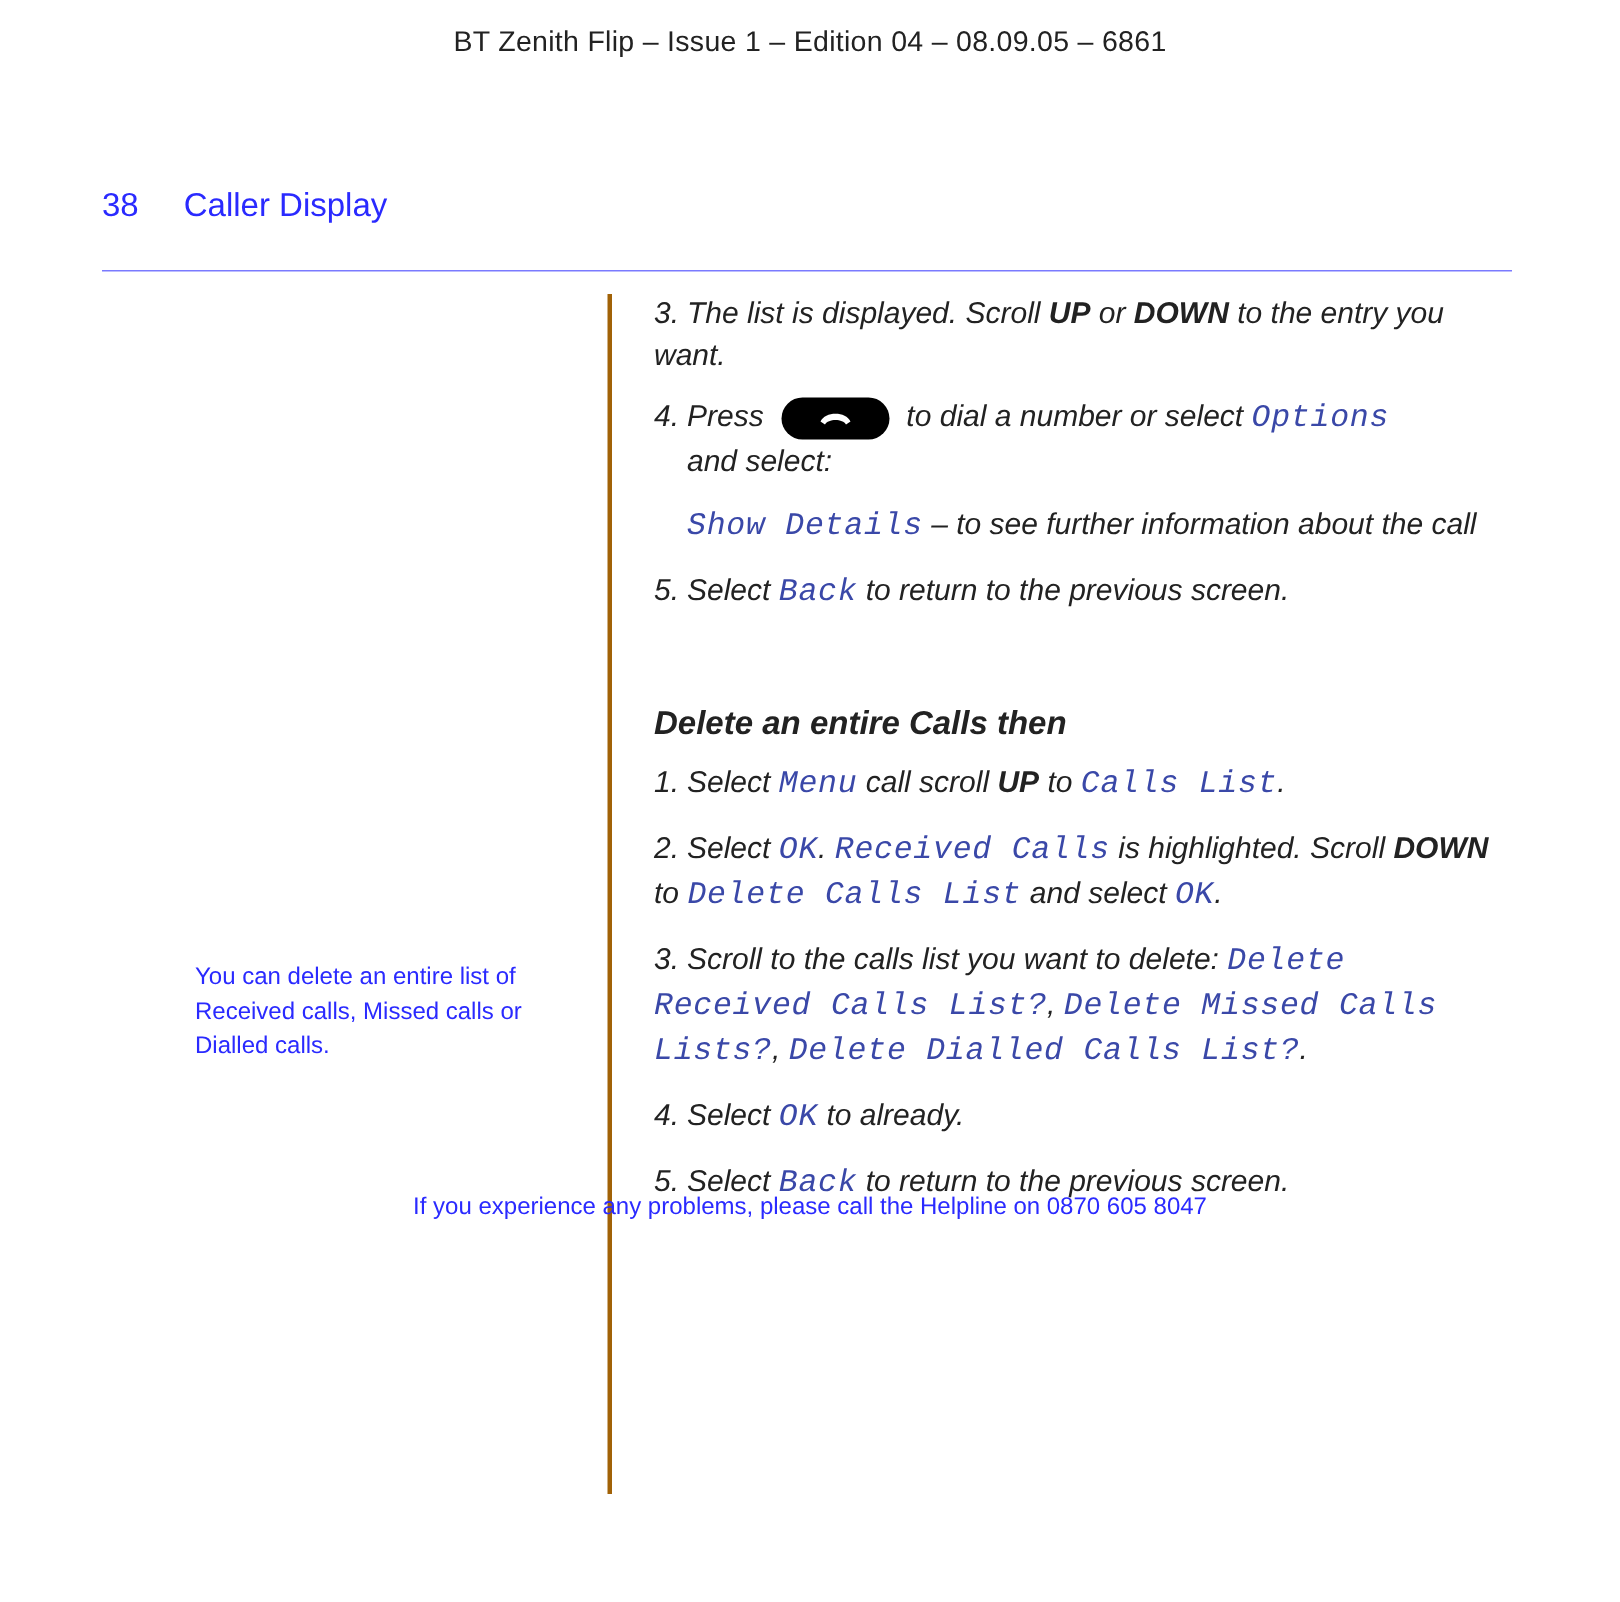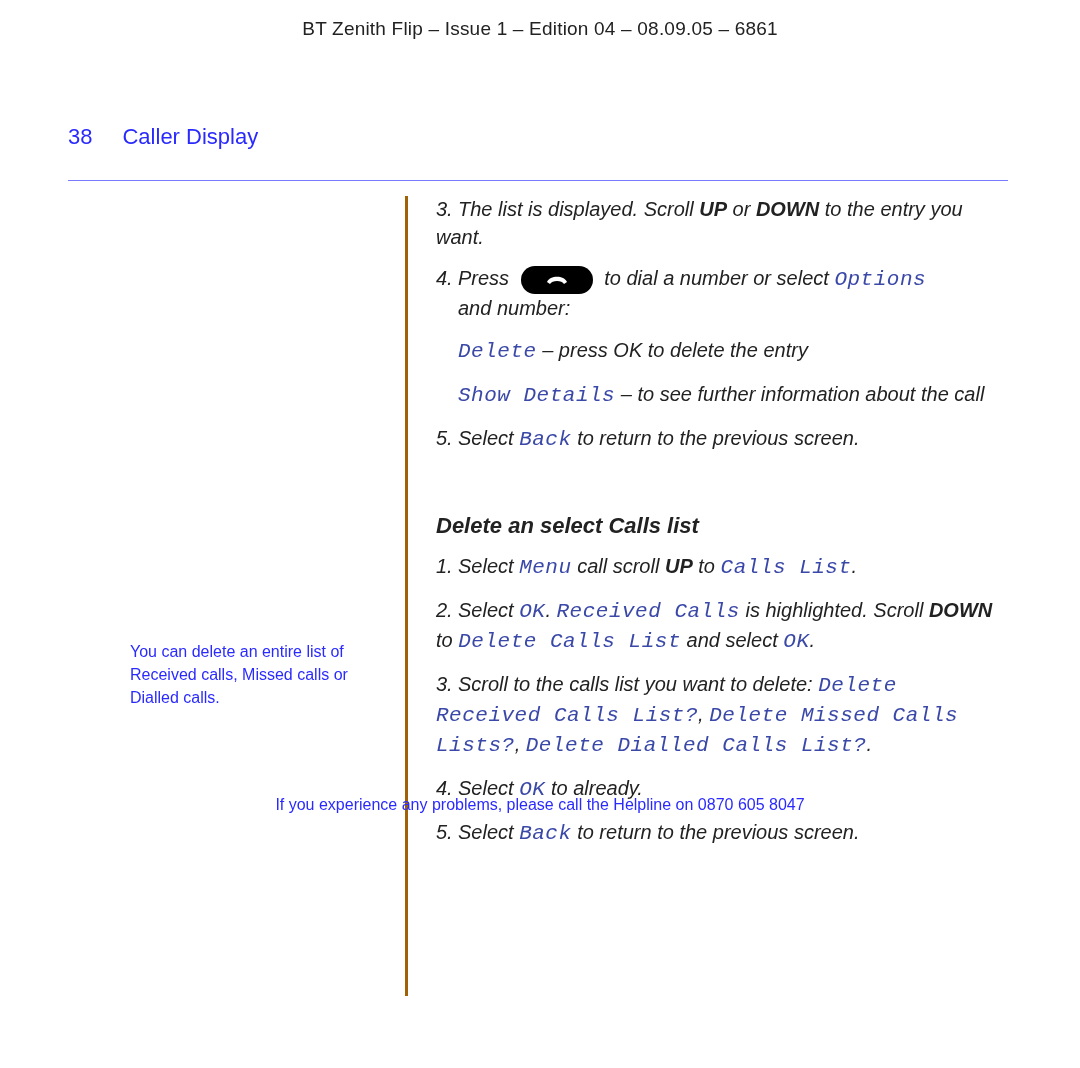--- a/index.html
+++ b/index.html
@@ -155,37 +155,34 @@
       <div class="para">
         <span class="num">3.</span><span>The list is displayed. Scroll </span><span class="bold">UP</span><span> or </span><span class="bold">DOWN</span><span> to the entry you want.</span>
       </div>
 
       <div class="para">
         <span class="num">4.</span><span>Press </span><span class="call-button">
           <svg width="26" height="16" viewBox="0 0 26 16">
               <path d="M3 10 C 6 3, 20 3, 23 10 L 20 12 C 18 8, 8 8, 6 12 Z" fill="#fff"></path>
             </svg>
         </span><span> to dial a number or select </span><span class="phone-keyword">Options</span>
-        <span class="ind"> and number:</span>
-      </div>
-
-      <div class="para" style="padding-left:22px;">
-        <span class="phone-keyword">Delete</span><span> – press OK to delete the entry</span>
-      </div>
+        <span class="ind"> and select:</span>
+      </div>
+
 
       <div class="para" style="padding-left:22px;">
         <span class="phone-keyword">Show Details</span><span> – to see further information about the call</span>
       </div>
 
 
       <div class="para">
         <span class="num">5.</span><span>Select </span><span class="phone-keyword">Back</span><span> to return to the previous screen.</span>
       </div>
 
-      <div class="subheading">Delete an select Calls list</div>
+      <div class="subheading">Delete an entire Calls then</div>
 
       <div class="para">
         <span class="num">1.</span><span>Select </span><span class="phone-keyword">Menu</span><span> call scroll </span><span class="bold">UP</span><span> to </span><span class="phone-keyword">Calls List</span><span>.</span>
       </div>
 
       <div class="para">
         <span class="num">2.</span><span>Select </span><span class="phone-keyword">OK</span><span>. </span><span class="phone-keyword">Received Calls</span><span> is highlighted. Scroll </span><span class="bold">DOWN</span><span> to </span><span class="phone-keyword">Delete Calls List</span><span> and select </span><span class="phone-keyword">OK</span><span>.</span>
       </div>
 
       <div class="para">

